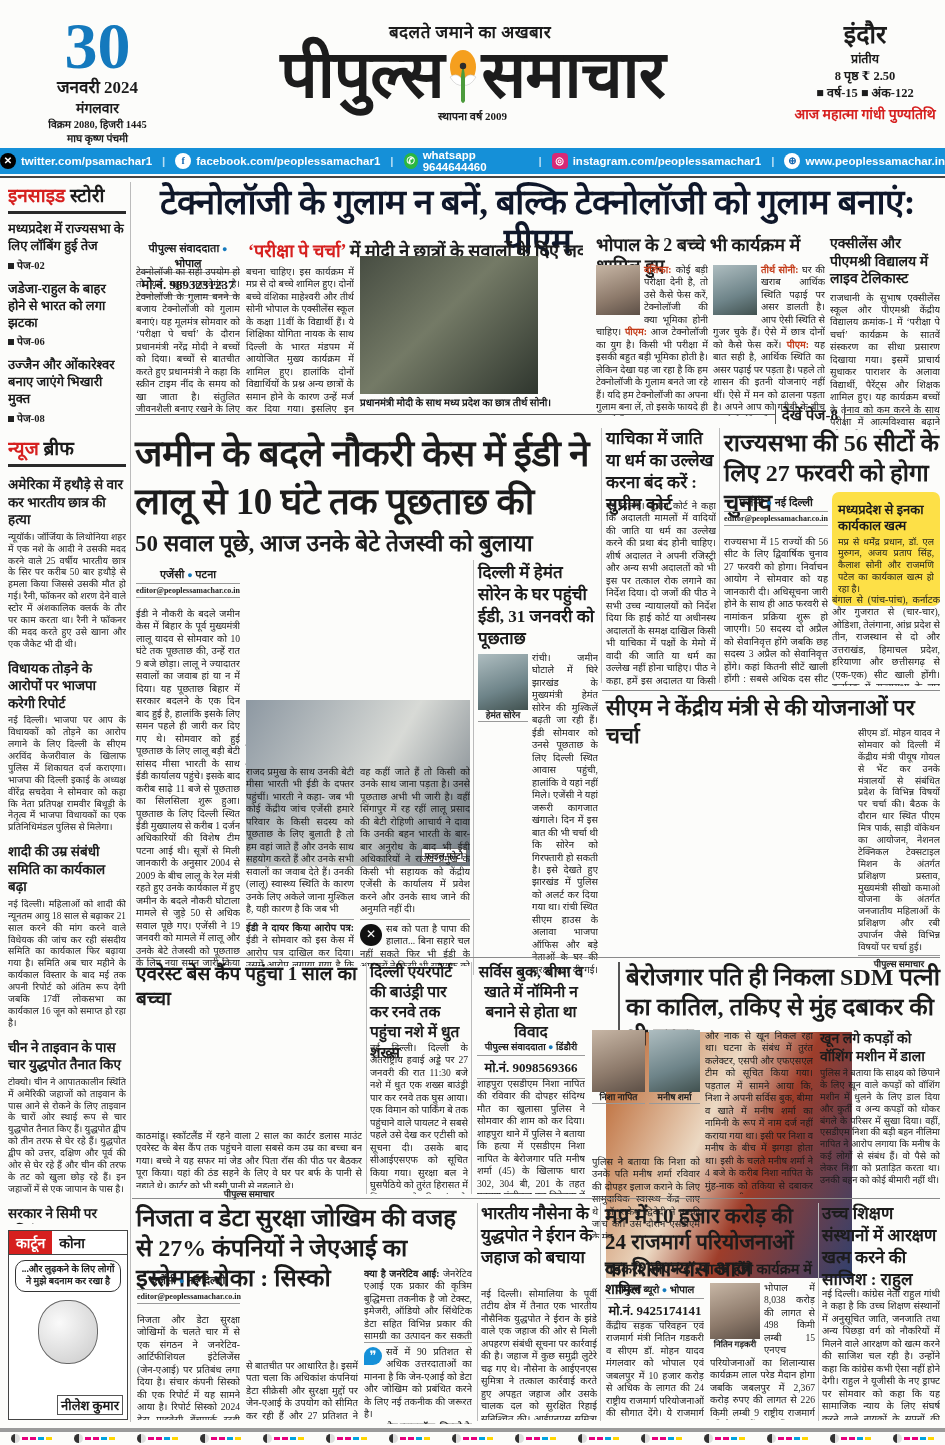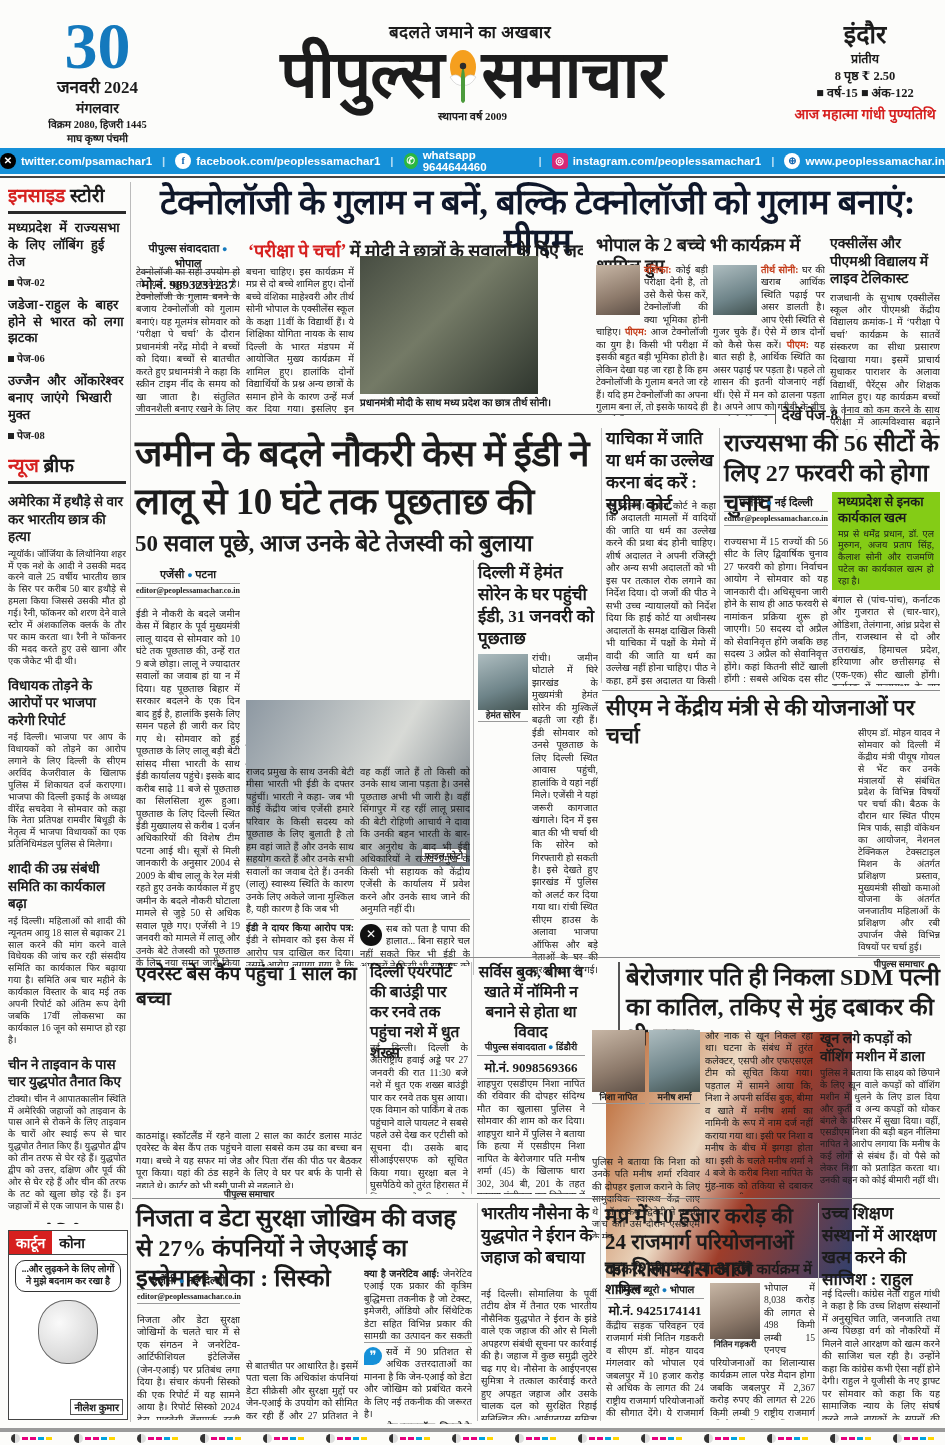--- a/index.html
+++ b/index.html
@@ -51,46 +51,46 @@
   .email{font-size:8px;font-weight:bold;text-align:center;border-bottom:1px solid #999;padding:2px 0;}
   .dot{color:#1479bd;font-size:9px;}
   .photo{background:linear-gradient(135deg,#474d42,#747a66 45%,#2f362e);position:relative;overflow:hidden;}
   .photo-lalu{background:linear-gradient(120deg,#8d98a2,#d8dad6 55%,#6d7780);}
   .photo-cm{background:linear-gradient(115deg,#b55a23,#ecd9c3 40%,#9e3d2a 60%,#31406e);}
   .photo-port{background:linear-gradient(160deg,#c7b6a5,#8d7a6b 60%,#5c4f46);}
   .photo-port2{background:linear-gradient(160deg,#aebdc0,#6e8489 60%,#41514f);}
   .caption{font-size:10px;font-weight:bold;line-height:1.25;}
   .chip{position:absolute;right:3px;bottom:3px;background:#fff;border:1px solid #777;
         font-size:9px;font-weight:bold;padding:0 3px;}
-  .graybox{background:#84cc16;padding:2px 6px;}
+  .graybox{background:#fde047;padding:10px 6px;border-radius:7px;}
   .boxtitle{font-size:13px;font-weight:bold;line-height:1.25;}
   .leadin{font-weight:bold;}
   .xq{border-top:1px solid #999;padding-top:3px;}
   .xicon{float:left;width:22px;height:22px;border-radius:50%;background:#111;color:#fff;
          display:flex;align-items:center;justify-content:center;font-size:12px;margin:1px 4px 1px 0;
          font-family:"Liberation Sans",sans-serif;}
   .qicon{float:left;width:18px;height:18px;border-radius:50% 50% 50% 0;background:#1590d8;color:#fff;
          display:flex;align-items:center;justify-content:center;font-size:13px;margin:1px 4px 1px 0;}
   .attrib{font-weight:bold;text-align:right;}
   
   .sidebar{position:absolute;left:8px;top:182px;width:118px;height:1042px;overflow:hidden;}
   .sec-head{font-size:19px;font-weight:bold;border-bottom:3px solid #2a2a2a;padding-bottom:3px;margin-bottom:7px;}
-  .in-title{font-size:13px;font-weight:bold;line-height:1.3;font-family:Liberation Mono, monospace;}
+  .in-title{font-size:13px;font-weight:bold;line-height:1.3;}
   .in-page{font-size:10.5px;font-weight:bold;margin:3px 0 9px;}
   .sq{display:inline-block;width:6px;height:6px;background:#222;margin-right:3px;}
   .br-title{font-size:13.5px;font-weight:bold;line-height:1.3;margin:9px 0 3px;}
   .cartoon{position:absolute;left:8px;top:1230px;width:118px;height:188px;border:1px solid #444;background:#fff;}
   .ct-head{display:flex;font-family:"Liberation Sans",sans-serif;border-bottom:1px solid #444;}
   .ct-red{background:#d6201f;color:#fff;font-weight:bold;font-size:14px;padding:2px 7px;}
   .ct-blk{font-weight:bold;font-size:14px;padding:2px 7px;}
   .bubble{margin:5px 6px 8px;border:1px solid #333;border-radius:10px;font-size:9.5px;font-weight:bold;
           text-align:center;padding:3px;line-height:1.25;}
   .pot{width:58px;height:62px;margin:2px auto 0;border:1px solid #666;border-radius:46% 46% 48% 48%;
        background:radial-gradient(circle at 35% 35%,#fafafa,#c9c9c9);}
-  .artist{position:absolute;right:4px;bottom:4px;border:1px solid #555;font-size:10px;font-weight:bold;
+  .artist{position:absolute;right:4px;bottom:4px;border:1px solid #555;font-size:13px;font-weight:bold;
           padding:0 3px;background:#fff;}
   .seepage{display:flex;align-items:center;font-size:15px;font-weight:bold;}
   .seepage::before{content:"";flex:1 1 auto;border-top:1.5px solid #555;}
   .seepage::after{content:"";flex:0 0 95px;border-top:1.5px solid #555;}
   .seepage span{padding:0 6px;border-left:1.5px solid #555;border-right:1.5px solid #555;}
   .misa-head{font-size:15px;font-weight:bold;border-top:1.5px solid #777;padding-top:3px;line-height:1.25;}
   .credit{font-size:9px;font-weight:bold;text-align:center;}
   .bottombar{position:absolute;left:0;top:1428px;width:945px;height:4px;background:#9a9a9a;}
   .regrow{position:absolute;left:0;top:1434px;width:945px;display:flex;justify-content:space-around;align-items:center;}
   .regmark{display:flex;align-items:center;gap:2px;}

